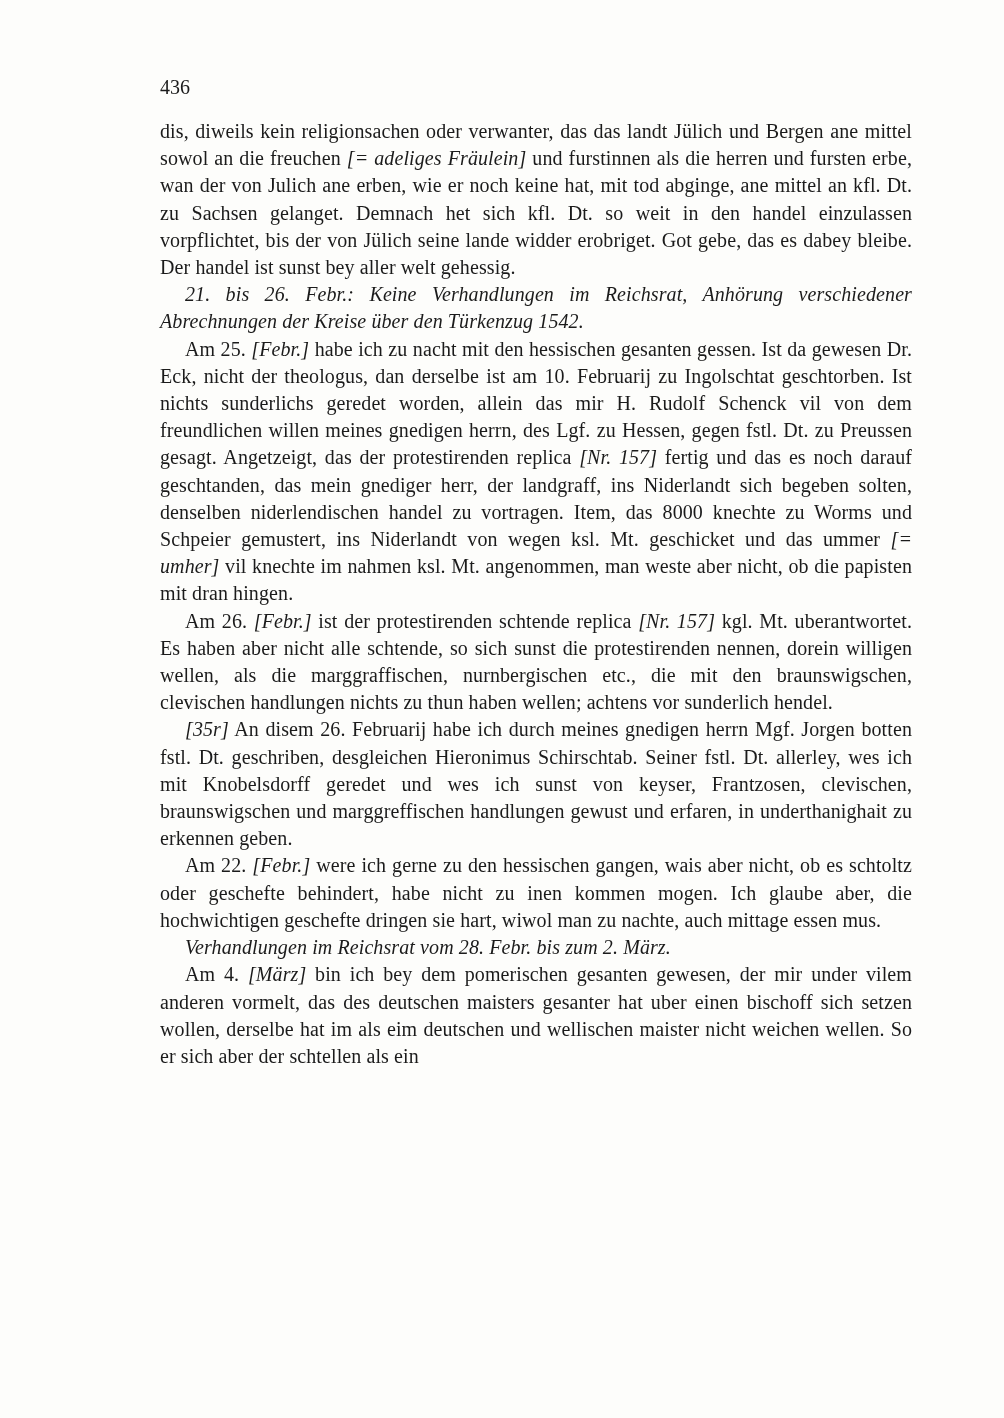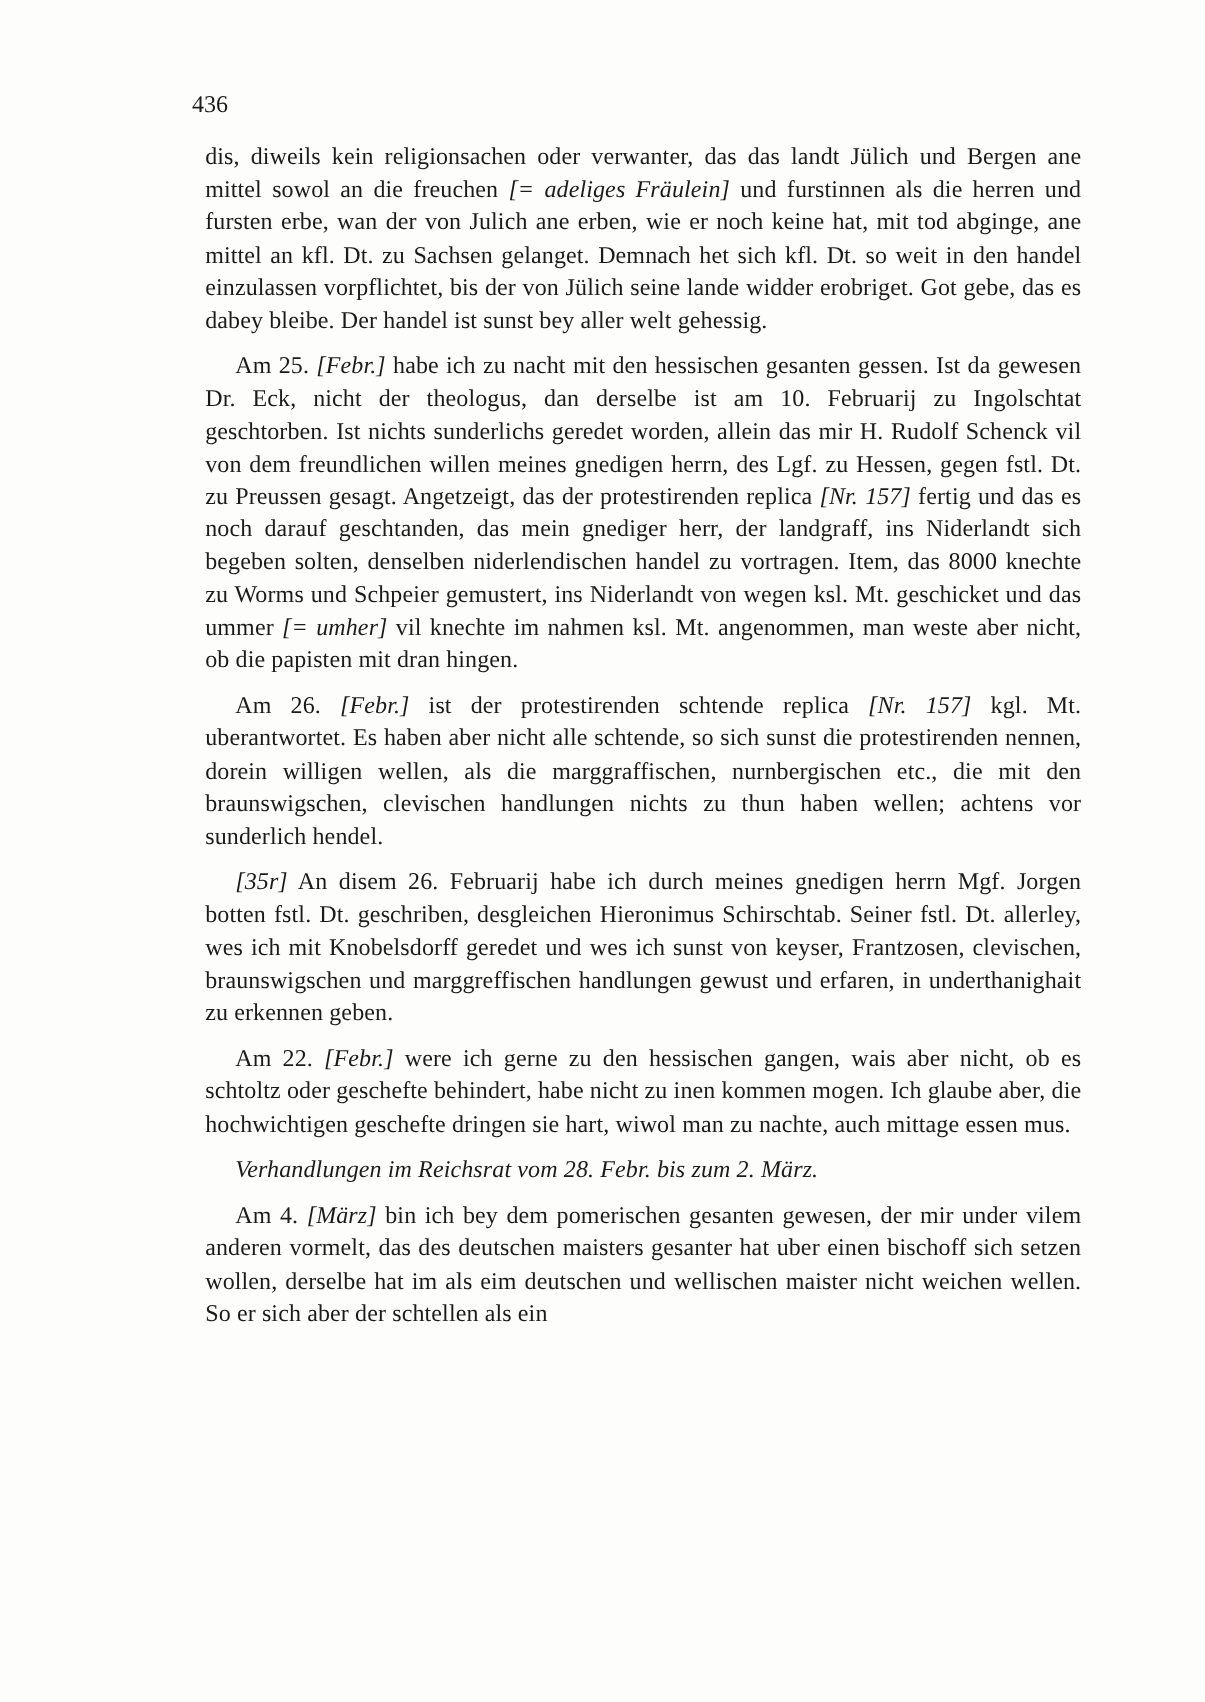--- a/index.html
+++ b/index.html
@@ -42,41 +42,42 @@
     font-size: 18.5px;
     color: #222;
   }
   .page-body {
     font-size: 20px;
     line-height: 27.2px;
     text-align: justify;
     letter-spacing: 0.1px;
   }
   .page-body p {
-    margin: 11px;
+    margin: 0;
     padding: 0;
     text-indent: 25px;
   }
   .page-body p.noindent {
     text-indent: 0;
   }
   .it {
     font-style: italic;
   }
 </style>
 </head>
 <body>
 
 <div class="page">
   <div class="content">
     <div class="page-header">
       <span class="page-number">436</span>
     </div>
     <div class="page-body" id="page-body">
         <p class="para noindent"><span>dis, diweils kein religionsachen oder verwanter, das das landt Jülich und Bergen ane mittel sowol an die freuchen </span><span class="it">[= adeliges Fräulein]</span><span> und furstinnen als die herren und fursten erbe, wan der von Julich ane erben, wie er noch keine hat, mit tod abginge, ane mittel an kfl. Dt. zu Sachsen gelanget. Demnach het sich kfl. Dt. so weit in den handel einzulassen vorpflichtet, bis der von Jülich seine lande widder erobriget. Got gebe, das es dabey bleibe. Der handel ist sunst bey aller welt gehessig.</span></p>
+        <p class="para"><span class="it">21. bis 26. Febr.: Keine Verhandlungen im Reichsrat, Anhörung verschiedener Abrechnungen der Kreise über den Türkenzug 1542.</span></p>
         <p class="para"><span>Am 25. </span><span class="it">[Febr.]</span><span> habe ich zu nacht mit den hessischen gesanten gessen. Ist da gewesen Dr. Eck, nicht der theologus, dan derselbe ist am 10. Februarij zu Ingolschtat geschtorben. Ist nichts sunderlichs geredet worden, allein das mir H. Rudolf Schenck vil von dem freundlichen willen meines gnedigen herrn, des Lgf. zu Hessen, gegen fstl. Dt. zu Preussen gesagt. Angetzeigt, das der protestirenden replica </span><span class="it">[Nr. 157]</span><span> fertig und das es noch darauf geschtanden, das mein gnediger herr, der landgraff, ins Niderlandt sich begeben solten, denselben niderlendischen handel zu vortragen. Item, das 8000 knechte zu Worms und Schpeier gemustert, ins Niderlandt von wegen ksl. Mt. geschicket und das ummer </span><span class="it">[= umher]</span><span> vil knechte im nahmen ksl. Mt. angenommen, man weste aber nicht, ob die papisten mit dran hingen.</span></p>
         <p class="para"><span>Am 26. </span><span class="it">[Febr.]</span><span> ist der protestirenden schtende replica </span><span class="it">[Nr. 157]</span><span> kgl. Mt. uberantwortet. Es haben aber nicht alle schtende, so sich sunst die protestirenden nennen, dorein willigen wellen, als die marggraffischen, nurnbergischen etc., die mit den braunswigschen, clevischen handlungen nichts zu thun haben wellen; achtens vor sunderlich hendel.</span></p>
         <p class="para"><span class="it">[35r]</span><span> An disem 26. Februarij habe ich durch meines gnedigen herrn Mgf. Jorgen botten fstl. Dt. geschriben, desgleichen Hieronimus Schirschtab. Seiner fstl. Dt. allerley, wes ich mit Knobelsdorff geredet und wes ich sunst von keyser, Frantzosen, clevischen, braunswigschen und marggreffischen handlungen gewust und erfaren, in underthanighait zu erkennen geben.</span></p>
         <p class="para"><span>Am 22. </span><span class="it">[Febr.]</span><span> were ich gerne zu den hessischen gangen, wais aber nicht, ob es schtoltz oder geschefte behindert, habe nicht zu inen kommen mogen. Ich glaube aber, die hochwichtigen geschefte dringen sie hart, wiwol man zu nachte, auch mittage essen mus.</span></p>
         <p class="para"><span class="it">Verhandlungen im Reichsrat vom 28. Febr. bis zum 2. März.</span></p>
         <p class="para"><span>Am 4. </span><span class="it">[März]</span><span> bin ich bey dem pomerischen gesanten gewesen, der mir under vilem anderen vormelt, das des deutschen maisters gesanter hat uber einen bischoff sich setzen wollen, derselbe hat im als eim deutschen und wellischen maister nicht weichen wellen. So er sich aber der schtellen als ein</span></p>
       </div>
   </div>
 </div>
 

